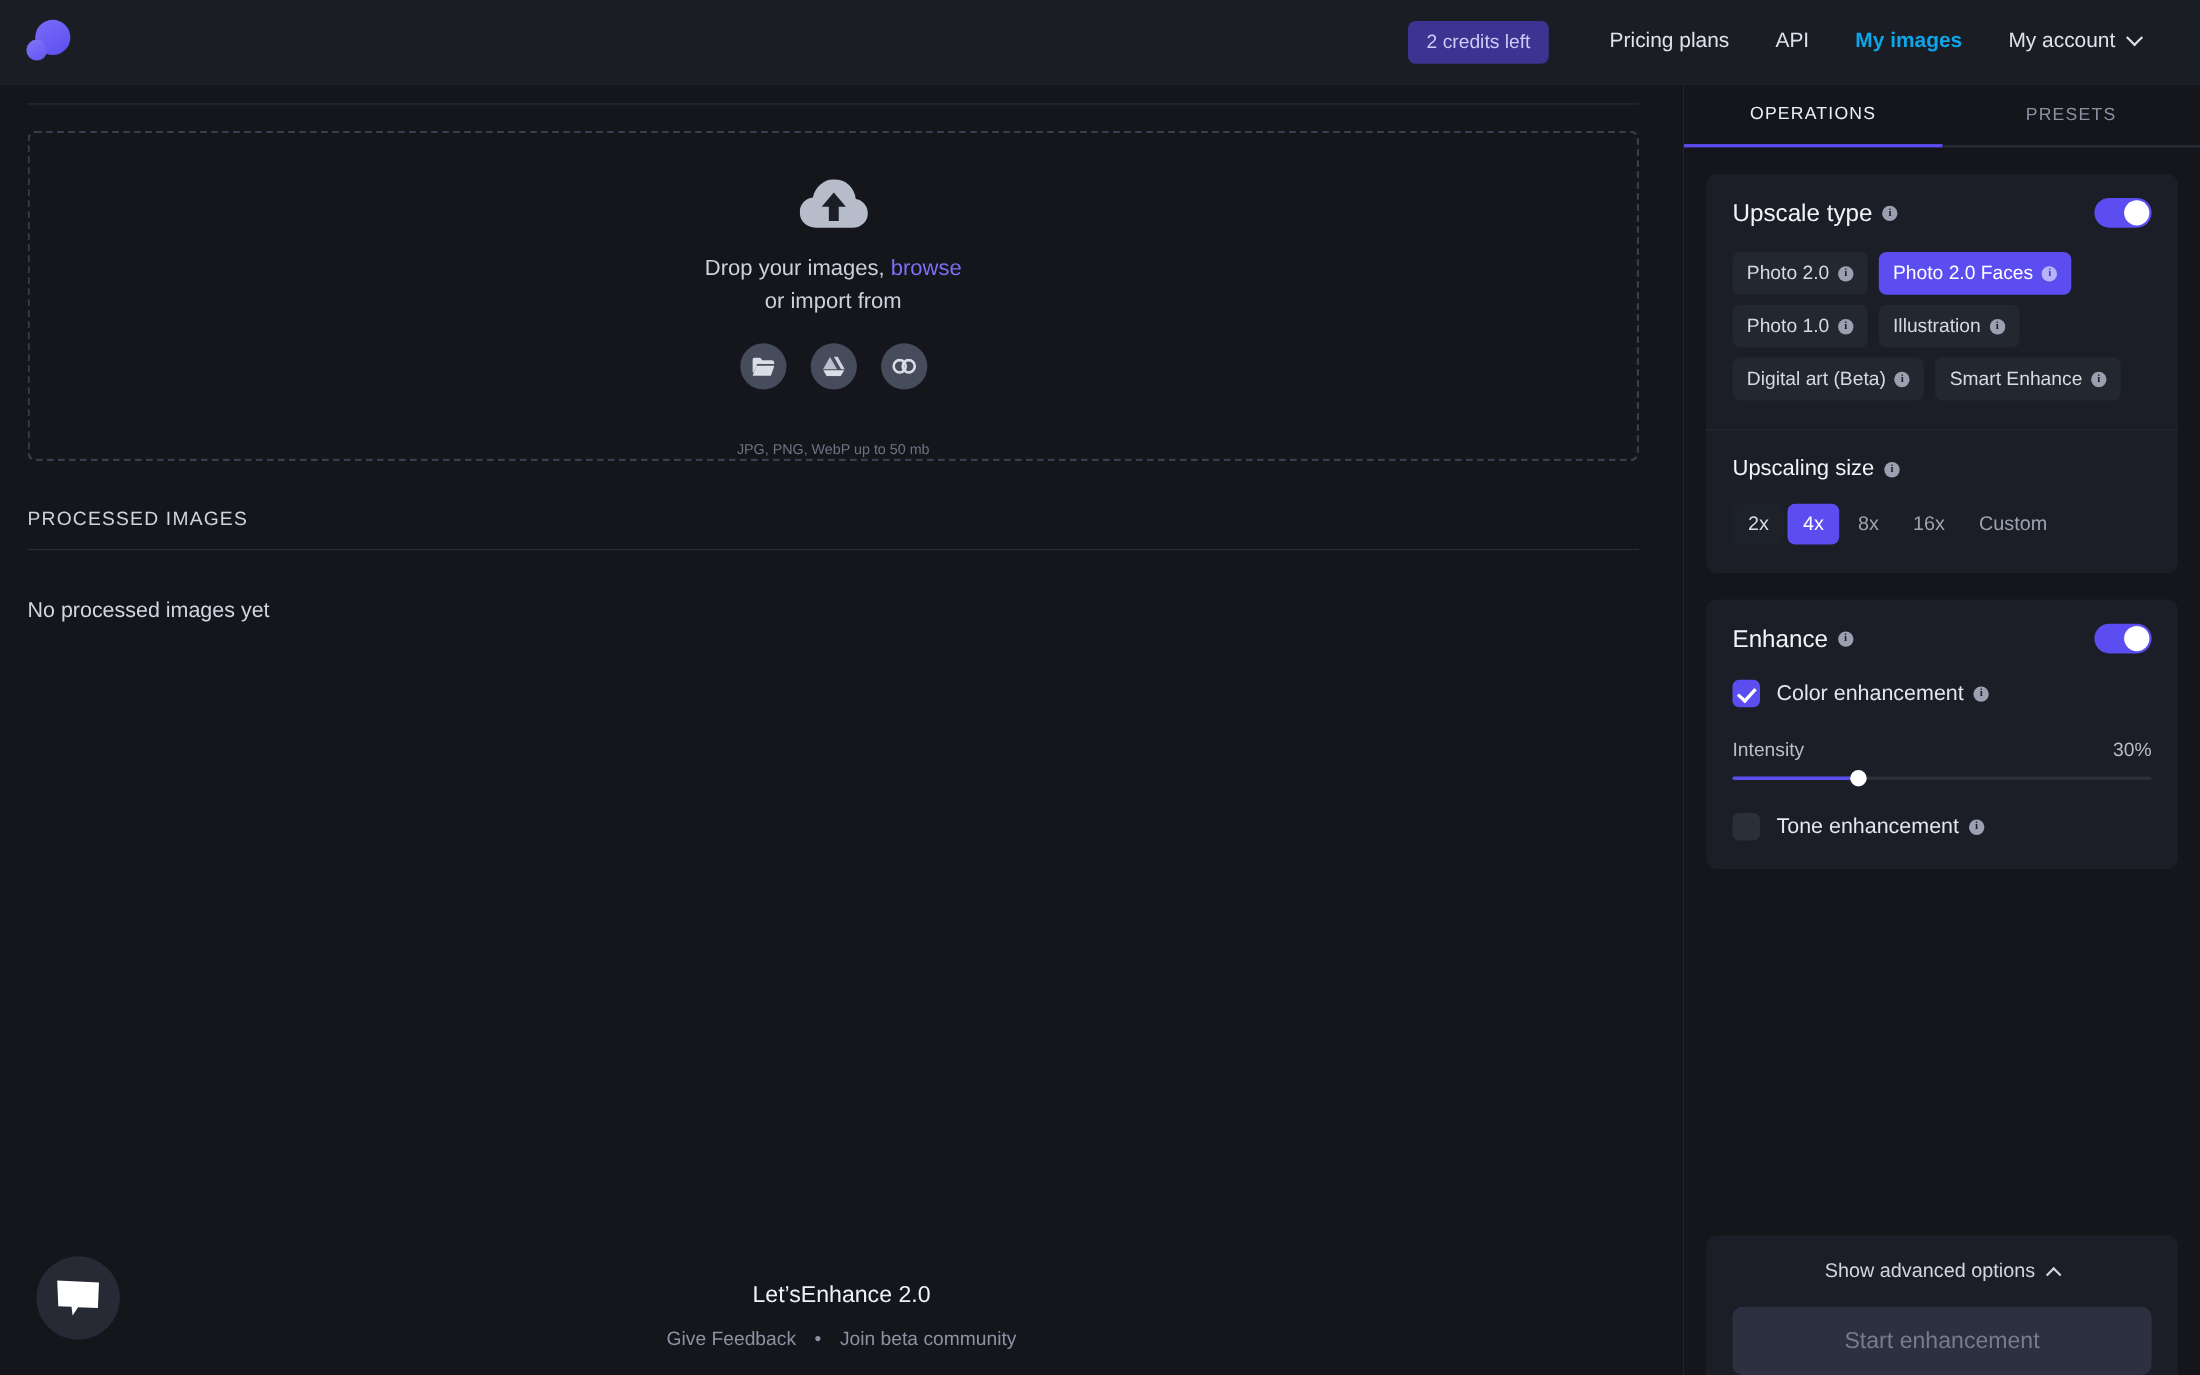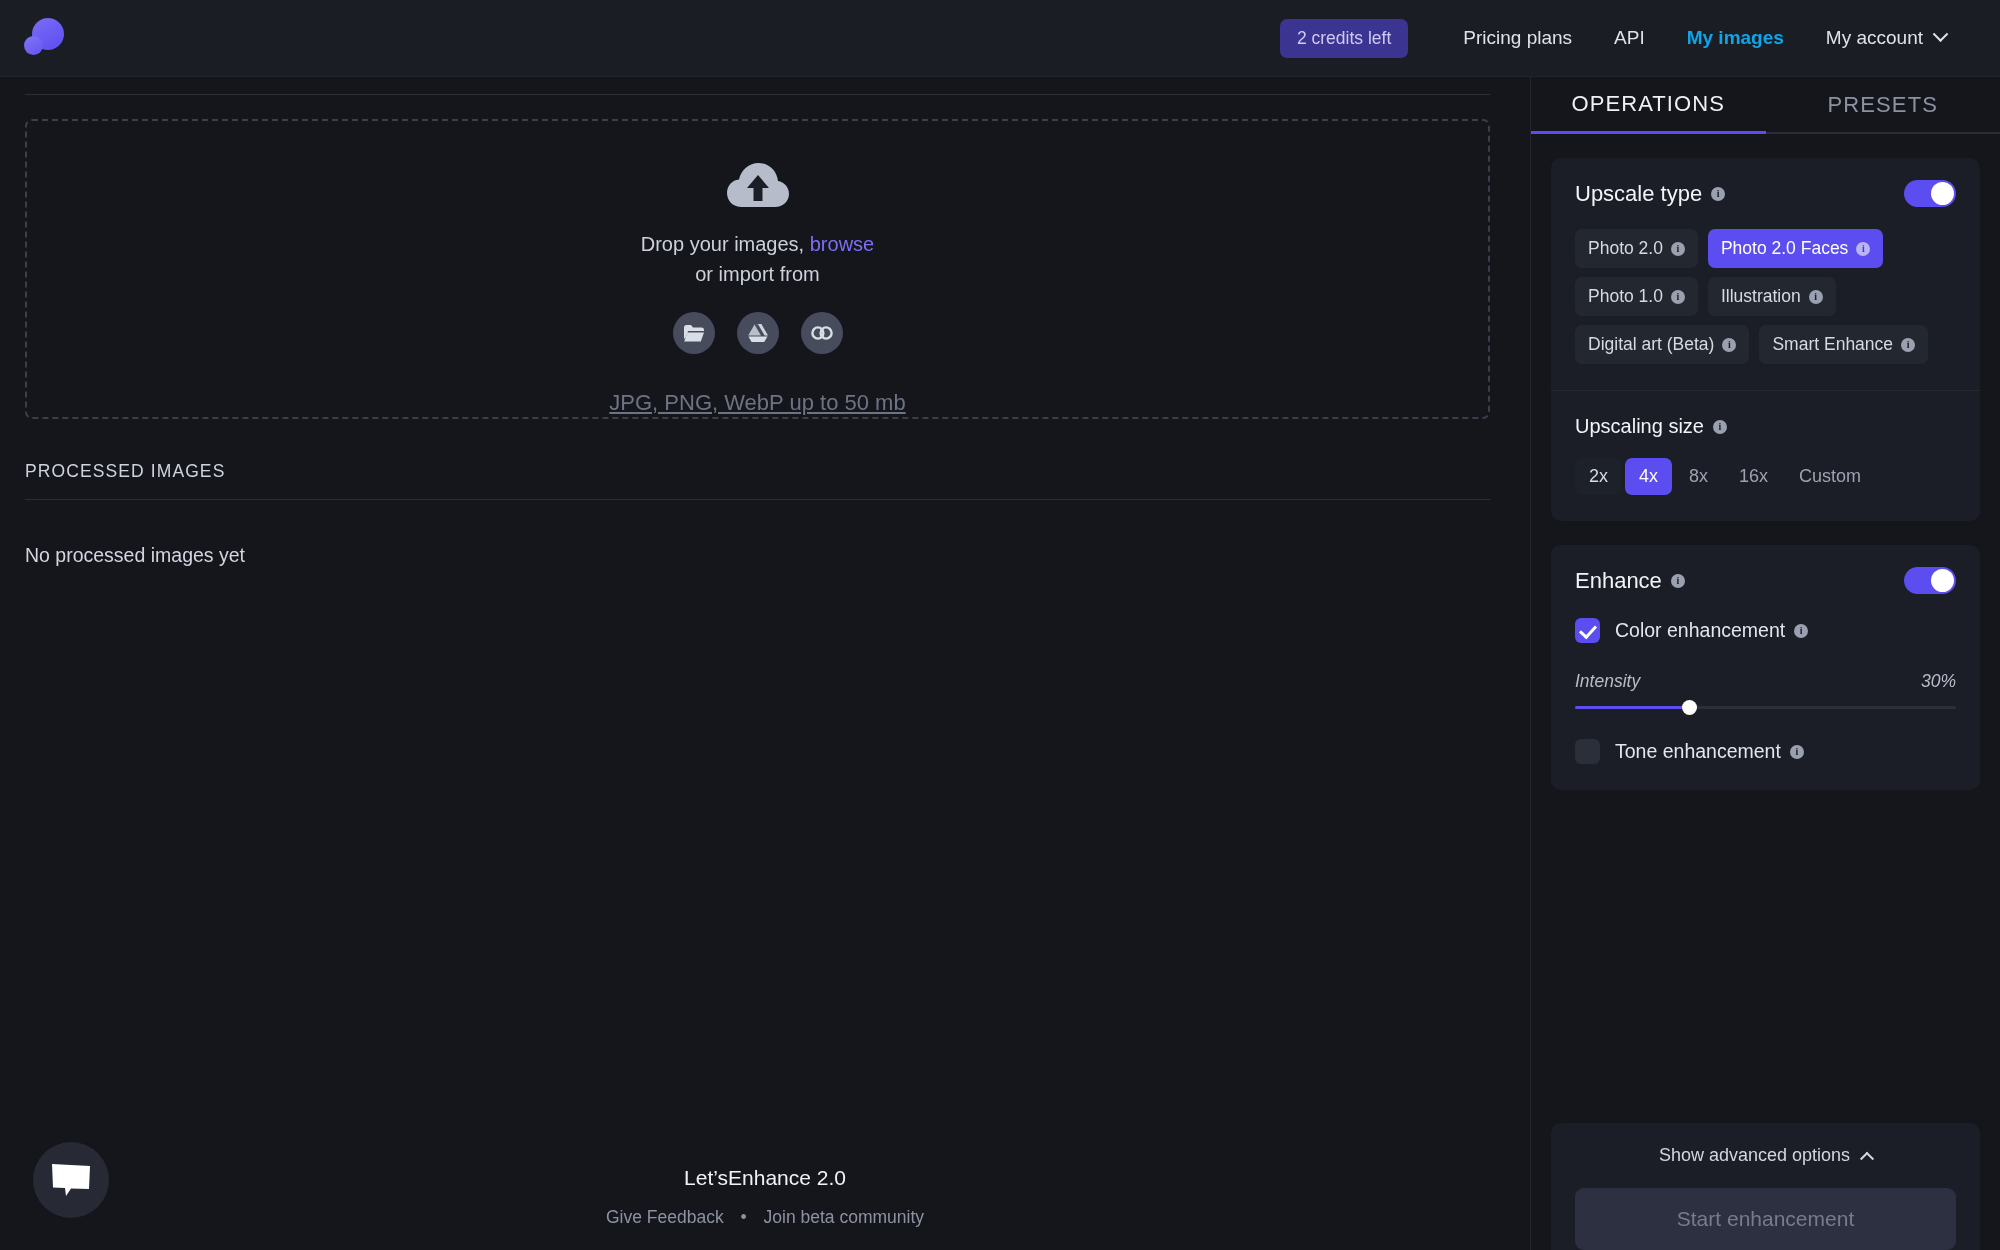--- a/index.html
+++ b/index.html
@@ -70,21 +70,21 @@
     padding-top: 42px;
   }
   .cloud-icon { width: 62px; height: 46px; position: relative; }
   .drop-txt { margin-top: 20px; font-size: 20px; color: #cdd1dc; line-height: 30px; text-align: center; }
   .browse-link { color: #7d6ff5; }
   .import-row { margin-top: 23px; display: flex; gap: 22px; }
   .import-btn {
     width: 42px; height: 42px; border-radius: 50%;
     background: #474c5c; display: flex; align-items: center; justify-content: center;
   }
-  .hint { margin-top: 36px; font-size: 22px; color: #6e7383; text-decoration: underline; }
+  .hint { margin-top: 47px; font-size: 13px; color: #6e7383; }
 
   .proc-wrap { margin-top: 42px; }
   .empty-msg { margin-top: 44px; font-size: 19.5px; color: #d2d6e1; }
 
   
   .footer {
     position: absolute; left: 0; bottom: 22px; width: 1530px;
     text-align: center;
   }
   .footer-title { font-size: 21px; color: #f0f2f7; }
@@ -100,21 +100,21 @@
   
   .rightpane {
     position: absolute; right: 0; top: 77px;
     width: 470px; height: 1173px;
     background: #14161c;
     border-left: 1px solid #22252e;
   }
   .tabs { display: flex; height: 57px; }
   .tab {
     flex: 1; display: flex; align-items: center; justify-content: center;
-    font-size: 22px; letter-spacing: 1.1px; color: #8d92a3;
+    font-size: 16px; letter-spacing: 1.1px; color: #8d92a3;
     border-bottom: 2px solid #2a2e39; position: relative;
   }
   .tab.active { color: #eef0f5; border-bottom: 3px solid #5b4df0; }
 
   .card {
     margin: 24px 20px 0 20px;
     background: #1b1e26; border-radius: 10px;
     padding: 22px 24px 26px 24px;
   }
   .card-row {
@@ -165,21 +165,21 @@
   .checkbox.on { background: #5b4df0; }
   .checkbox.on::after {
     content: ""; position: absolute; left: 8px; top: 4px;
     width: 7px; height: 13px;
     border-right: 3px solid #fff; border-bottom: 3px solid #fff;
     transform: rotate(42deg);
   }
   .check-label { font-size: 19.5px; color: #e3e6ee; display: flex; align-items: center; gap: 9px; }
 
   .slider-block { margin-top: 28px; }
-  .slider-head { display: flex; justify-content: space-between; font-size: 17.5px; color: #b9bdc9; font-style: italic; }
+  .slider-head { display: flex; justify-content: space-between; font-size: 17.5px; color: #b9bdc9; }
   .track {
     margin-top: 14px; height: 3px; background: #2b2f3a; border-radius: 2px; position: relative;
   }
   .track .fill { position: absolute; left: 0; top: 0; height: 3px; background: #5b4df0; border-radius: 2px; }
   .track .thumb {
     position: absolute; top: -6px; width: 15px; height: 15px;
     border-radius: 50%; background: #ffffff;
   }
 
   .bottom-card {

